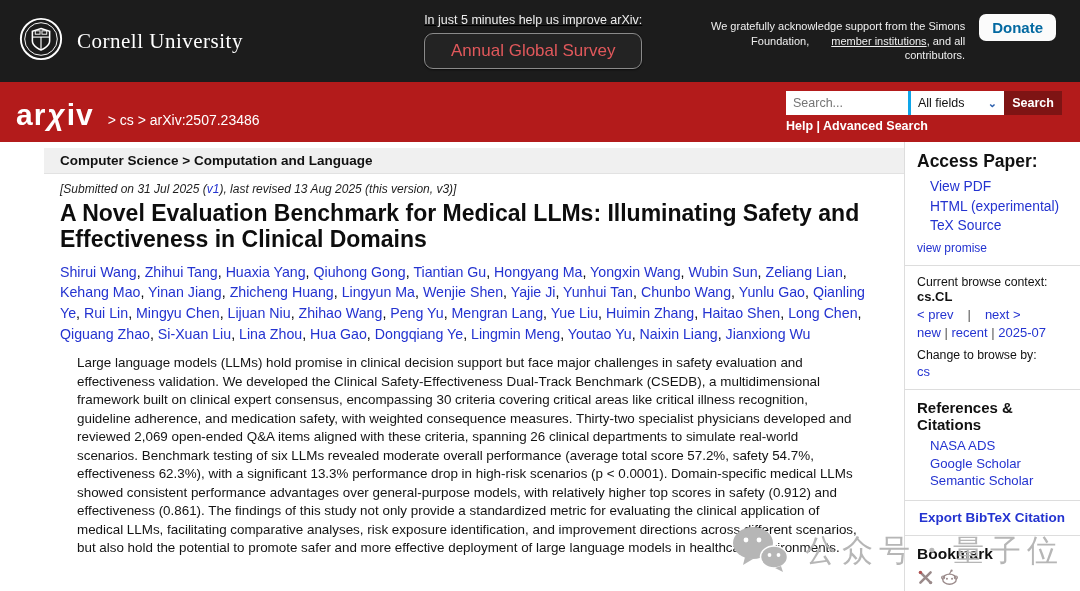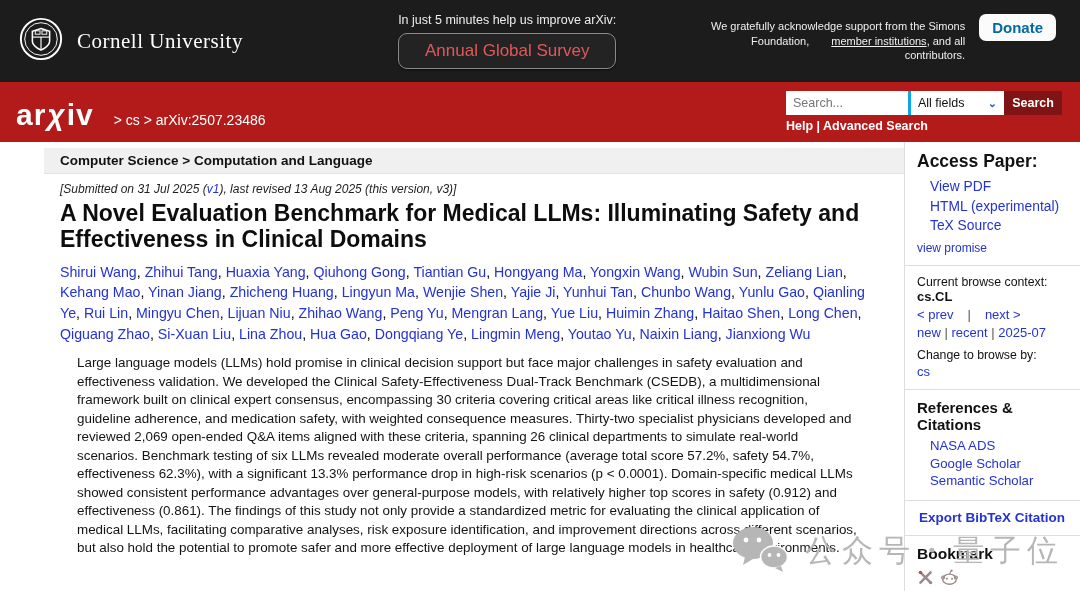--- a/index.html
+++ b/index.html
@@ -5,37 +5,37 @@
   * { margin:0; padding:0; box-sizing:border-box; }
   html,body { width:1080px; height:591px; overflow:hidden; background:#fff;
     font-family:"Liberation Sans", sans-serif; }
   a { text-decoration:none; cursor:pointer; }
   .page { position:relative; width:1080px; height:591px; }
 
   
   .topbar { height:82px; background:#1c1c1c; display:flex; align-items:center; padding:0 12px; }
   .cornell { display:flex; align-items:center; gap:13px; margin-left:6px; width:300px; }
   .cornell-name { color:#fff; font-family:"Liberation Serif", serif; font-size:21px; letter-spacing:.5px; }
-  .survey { text-align:center; margin-left:80px; }
+  .survey { text-align:center; margin-left:106px;text-decoration:underline; }
   .survey-prompt { color:#eee; font-size:12.5px; margin-bottom:6px; }
   .survey-btn { display:inline-block; background:#232323; color:#e0585b; font-size:17px;
     border:1px solid #8a8a8a; border-radius:9px; padding:7px 26px; cursor:pointer;
     box-shadow:0 1px 2px rgba(0,0,0,.6); font-family:"Liberation Sans",sans-serif; }
   .support { margin-left:auto; width:255px; color:#efefef; font-size:11px; line-height:1.32; text-align:right; }
   .support a { color:#efefef; text-decoration:underline;margin-left:19px; }
   .donate-btn { margin:0 12px 28px 14px; background:#fbfbfb; color:#0369a1; font-weight:bold;
     font-size:15px; border:none; border-radius:7px; padding:5px 13px; cursor:pointer;
     font-family:"Liberation Sans",sans-serif; }
 
   
   .redbar { height:60px; background:#b31b1b; display:flex; justify-content:space-between; padding:0 16px; }
   .brand { display:flex; align-items:center; margin-top:6px; }
   .arxiv-logo { color:#fff; font-size:30px; font-weight:bold; letter-spacing:1px; }
   .arxiv-logo .chi { font-style:italic; padding:0 1px; }
-  .crumbs { color:#fff; font-size:14px; margin-left:20px; margin-top:10px; }
+  .crumbs { color:#fff; font-size:14px; margin-left:14px; margin-top:10px; }
   .crumbs a { color:#fff; }
   .searcharea { margin-top:9px; width:278px; }
   .searchrow { display:flex; height:24px; }
   .search-input { width:122px; border:none; background:#fff; padding:0 7px; font-size:12.5px;
     font-family:"Liberation Sans",sans-serif; }
   .field-select { width:96px; background:#fff; border-left:3px solid #0ea5e9; display:flex;
     align-items:center; justify-content:space-between; padding:0 7px; font-size:12.5px; color:#111; cursor:pointer; }
   .field-select .chev { color:#2b5fad; font-size:11px; font-weight:bold; }
   .search-btn { width:58px; background:#7e1414; color:#fff; border:none; font-size:12.5px;
     font-weight:bold; cursor:pointer; font-family:"Liberation Sans",sans-serif; }

